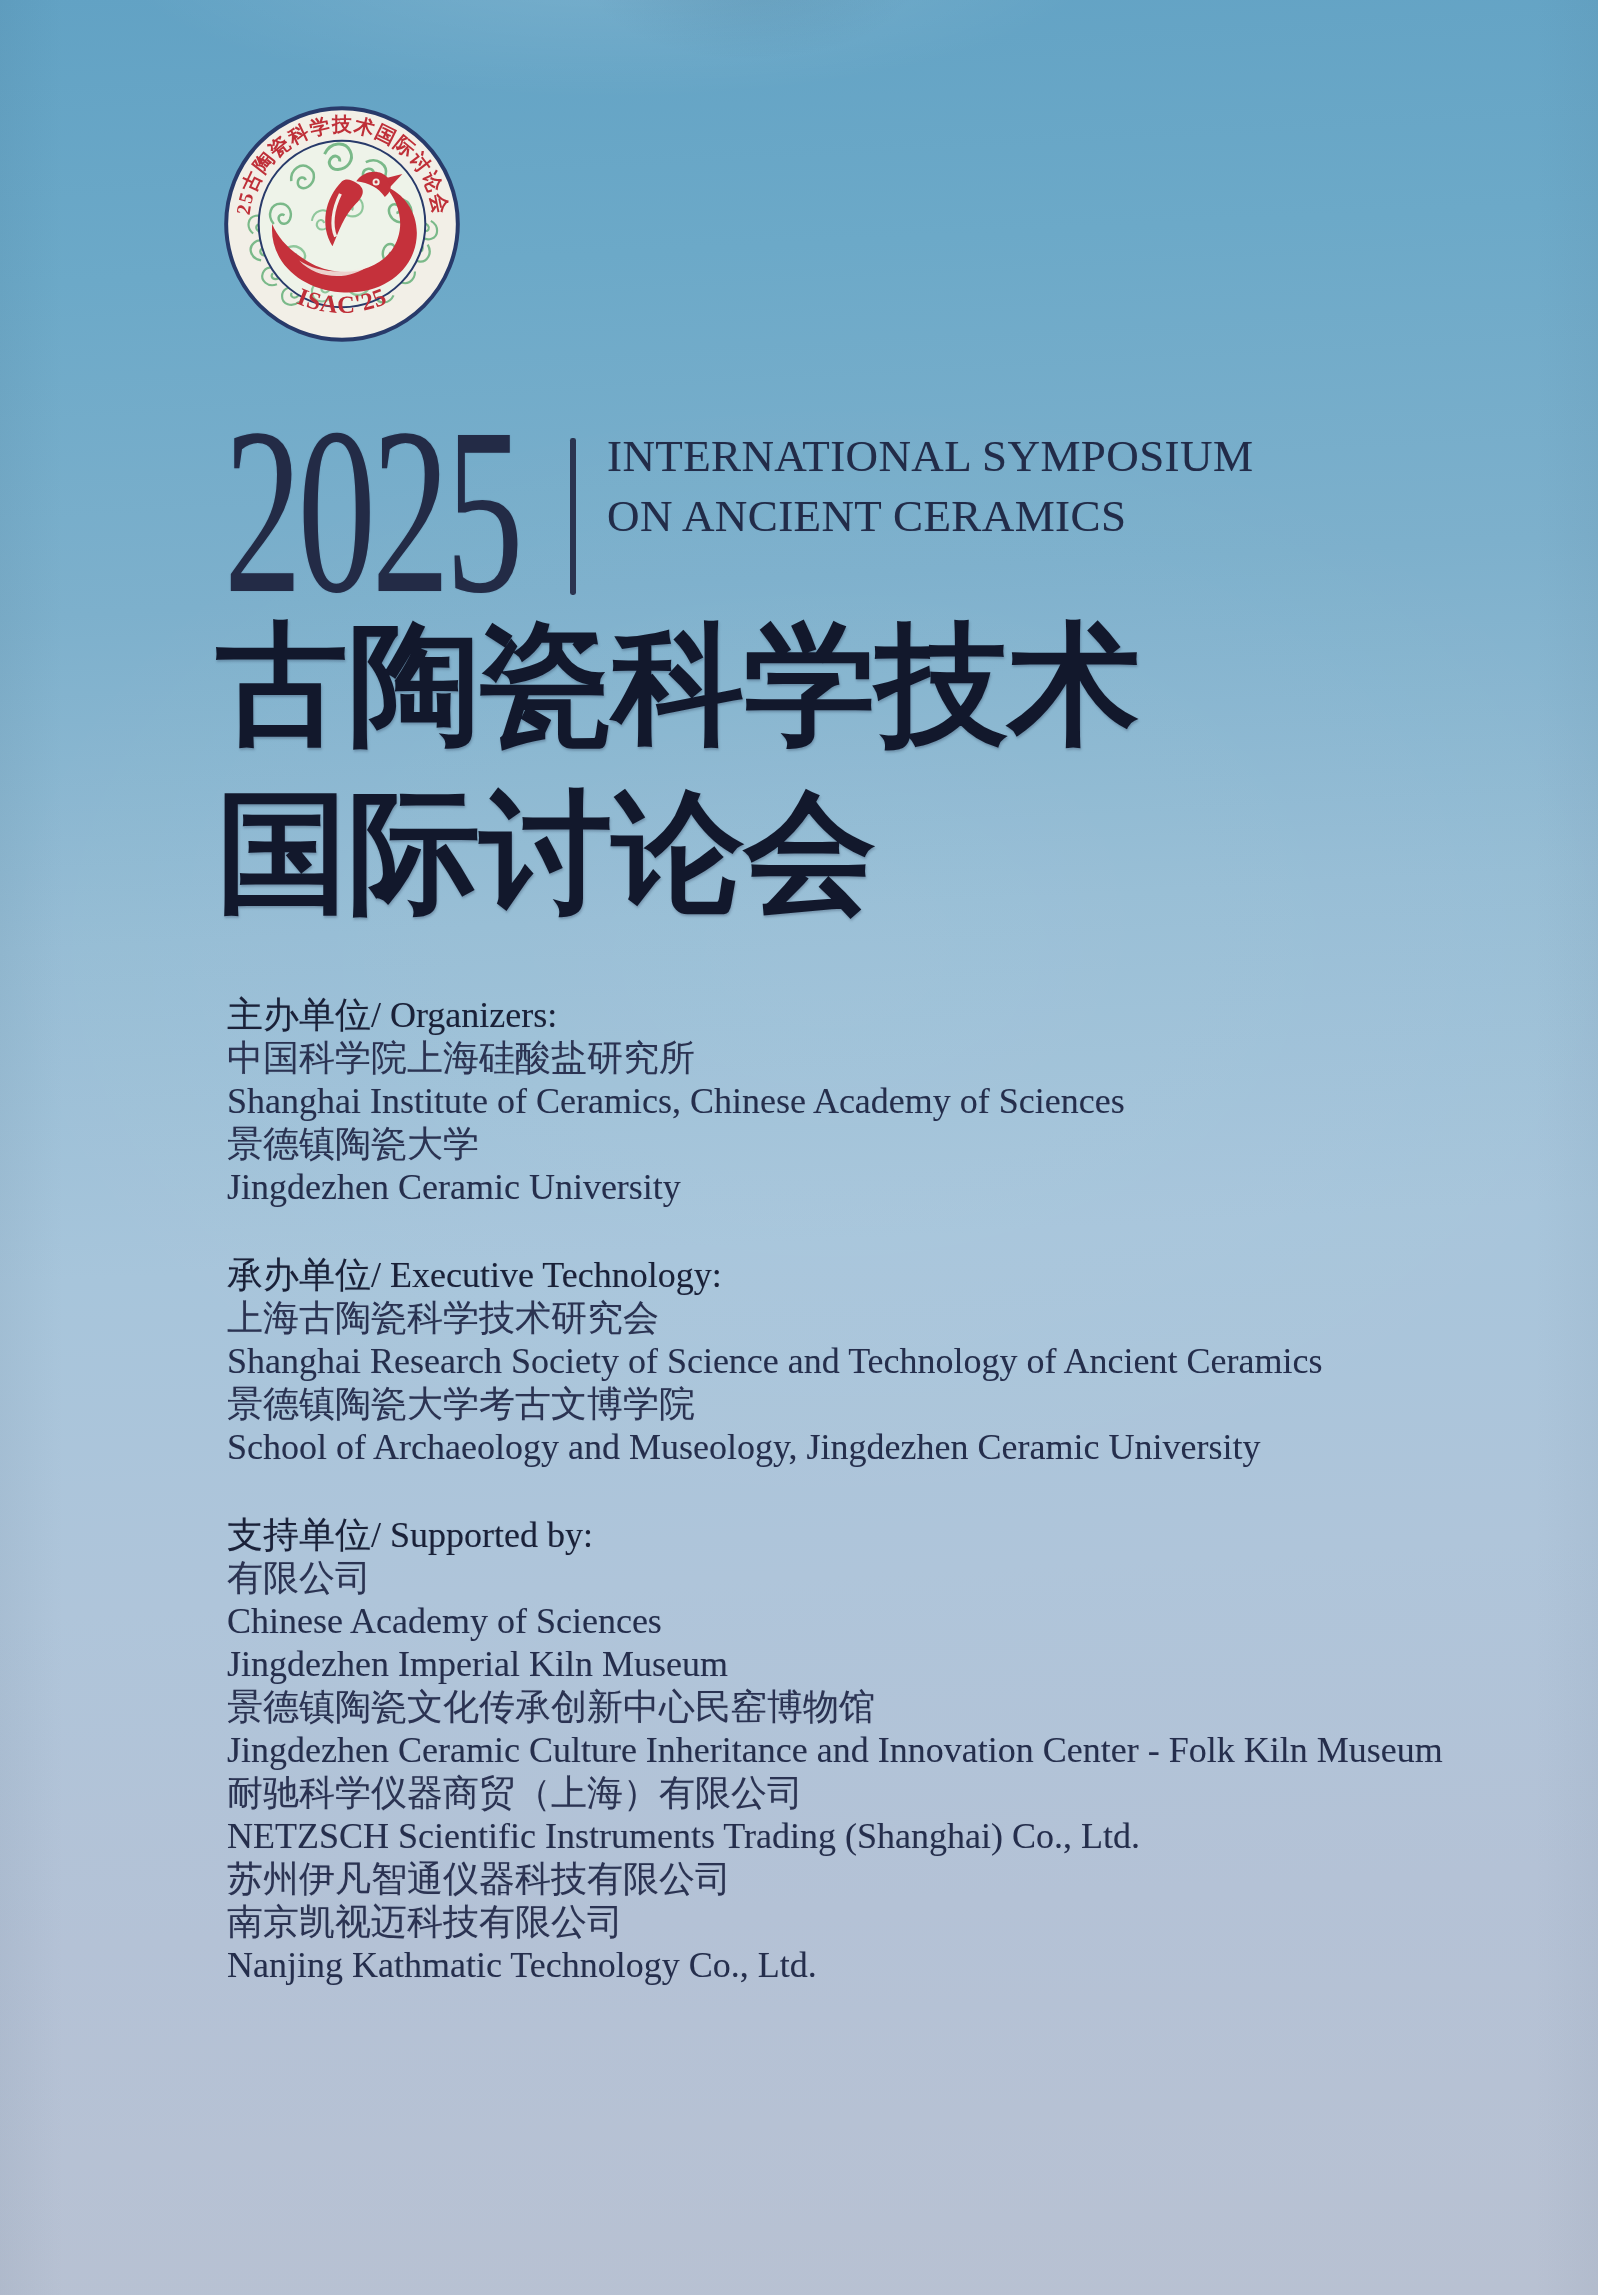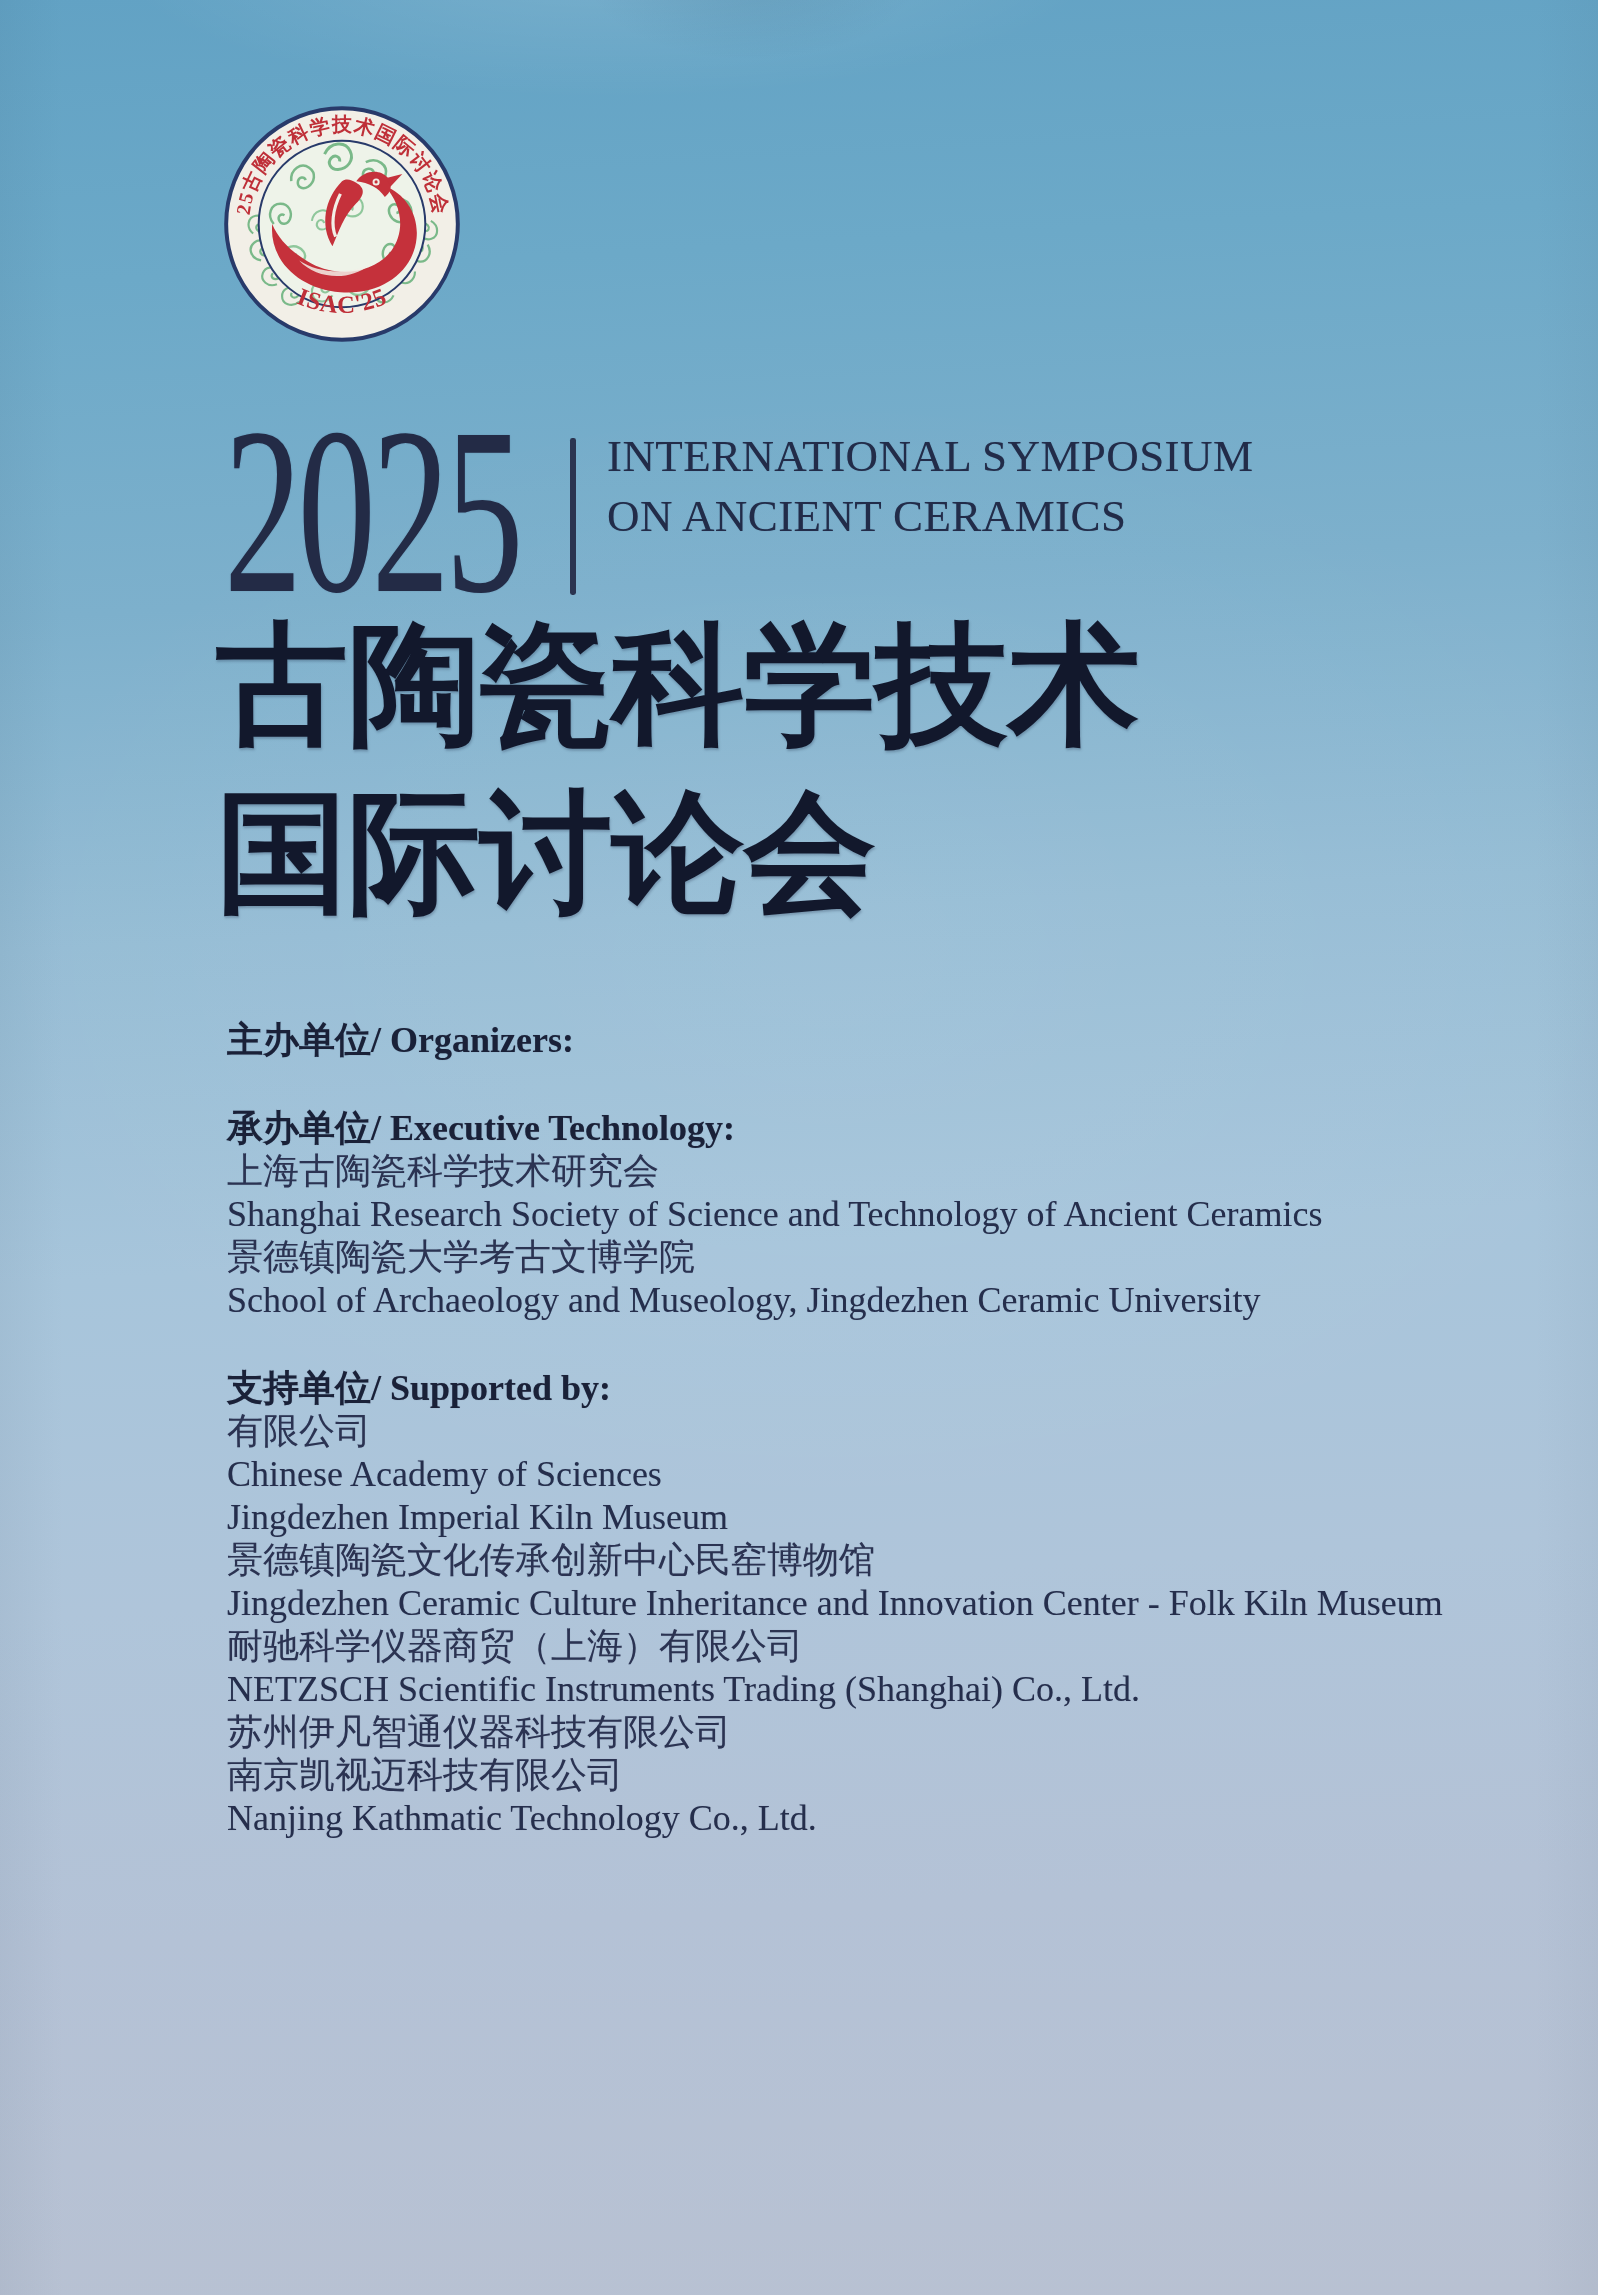--- a/index.html
+++ b/index.html
@@ -73,25 +73,24 @@
 
   
   .sections {
     position:absolute; left:227px; top:994px;
     width:1268px;
     font-size:36px; line-height:43px;
     color:#27304e;
   }
   .section { margin:0 0 45px 0; }
   .sec-header {
-    font-weight:bold;
+    font-weight:normal;
     color:#1a2138;
     text-shadow:0 0 0.8px rgba(20,30,60,0.35);
     white-space:nowrap;
-    margin-top:25px;
   }
   .line { white-space:nowrap; text-shadow:0 0 0.8px rgba(25,35,70,0.22); }
   .line.lang-zh { color:#2b3352; }
   .line.lang-en { color:#252e4c; }
 </style>
 </head>
 <body>
 
 <div class="page">
 
@@ -164,20 +163,30 @@
 
   <div class="main-title">
     <div>古陶瓷科学技术</div>
     <div>国际讨论会</div>
   </div>
 
   <div class="sections">
 
     <div class="section">
       <div class="sec-header">主办单位/ Organizers:</div>
+      <div>
+
+          <div class="line lang-zh">中国科学院上海硅酸盐研究所</div>
+
+          <div class="line lang-en">Shanghai Institute of Ceramics, Chinese Academy of Sciences</div>
+
+          <div class="line lang-zh">景德镇陶瓷大学</div>
+
+          <div class="line lang-en">Jingdezhen Ceramic University</div>
+        </div>
     </div>
 
     <div class="section">
       <div class="sec-header">承办单位/ Executive Technology:</div>
       <div>
 
           <div class="line lang-zh">上海古陶瓷科学技术研究会</div>
 
           <div class="line lang-en">Shanghai Research Society of Science and Technology of Ancient Ceramics</div>
 

